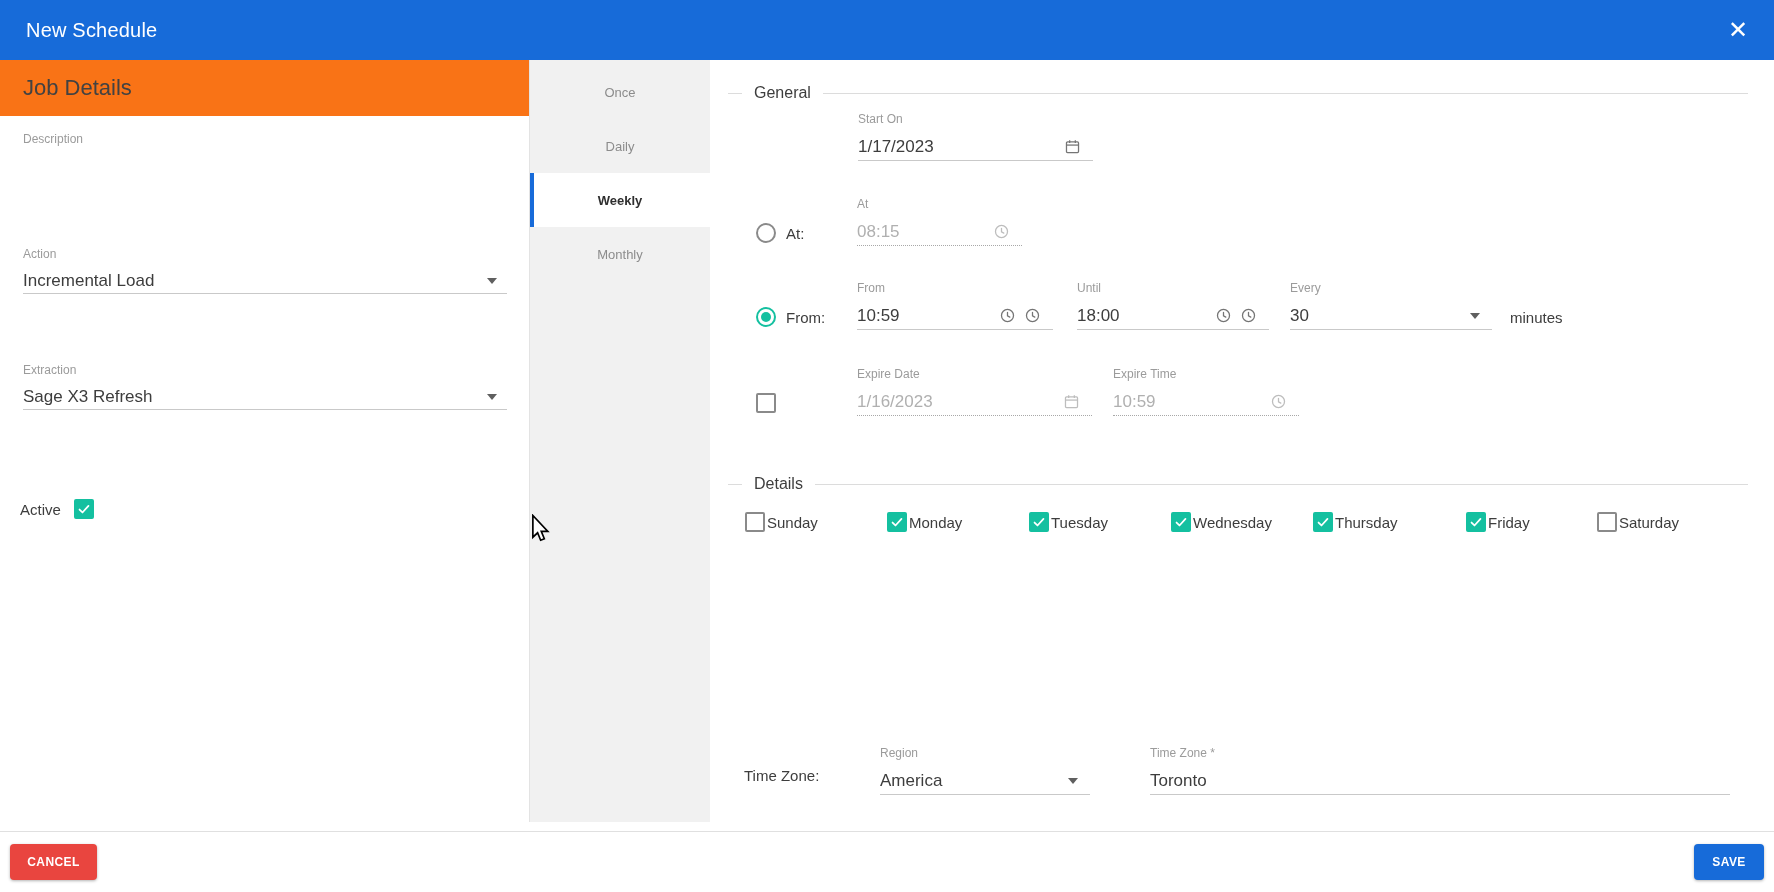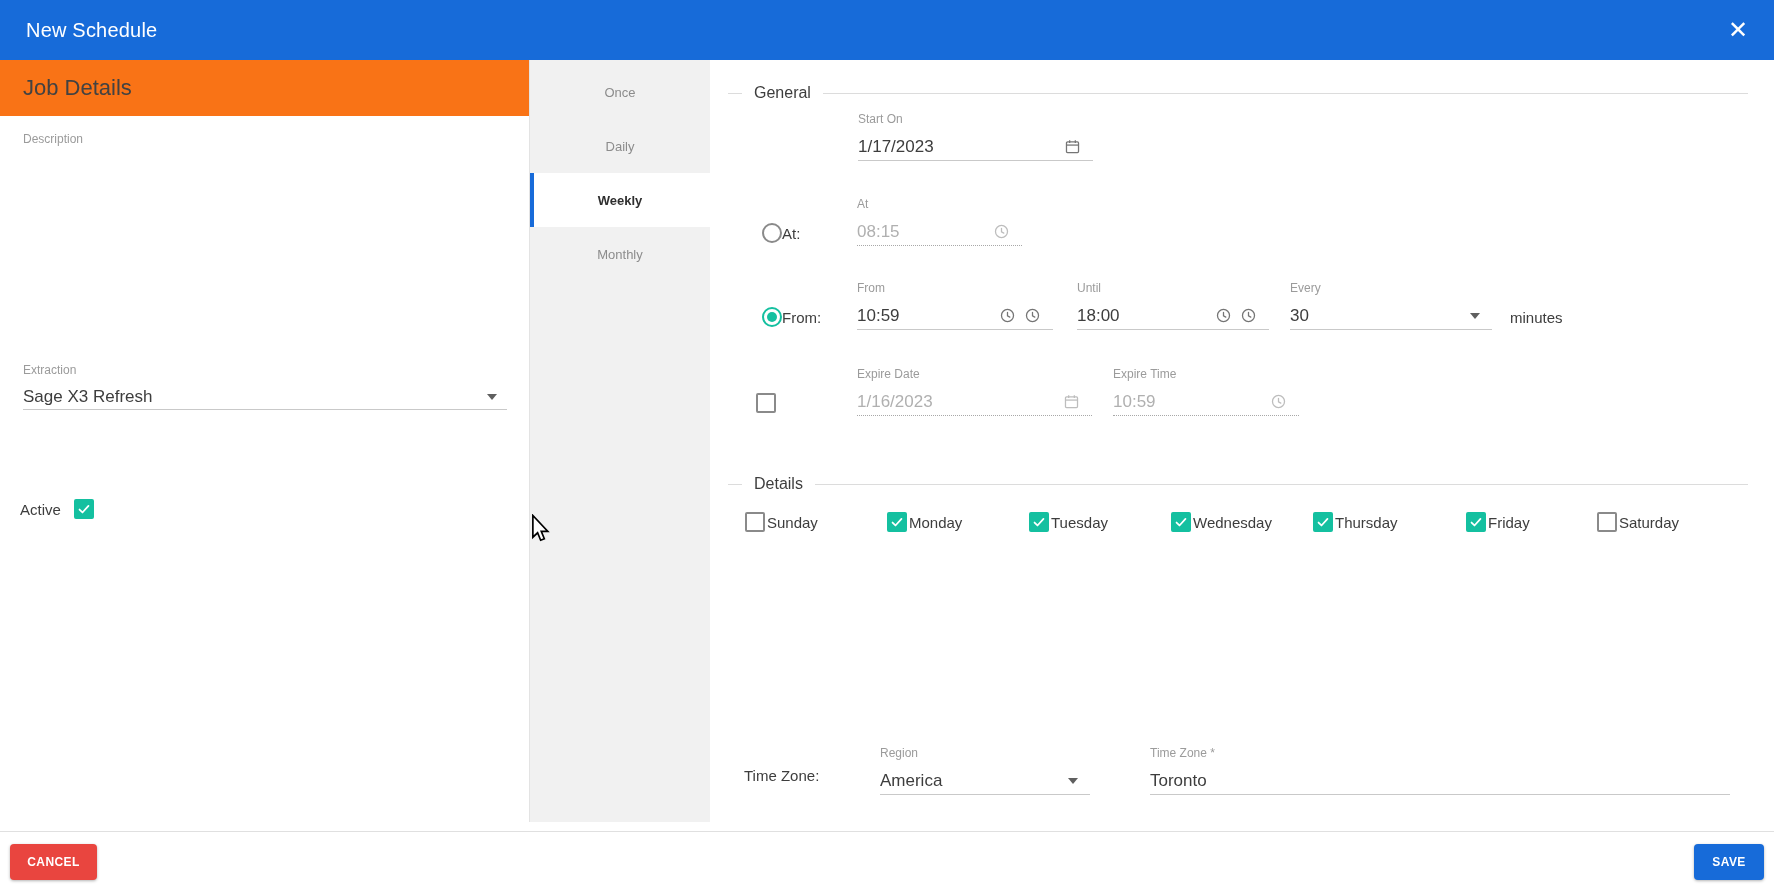--- a/index.html
+++ b/index.html
@@ -45,21 +45,21 @@
   .legend .ltext{font-size:16px;color:#3d3d3d;white-space:nowrap}
   .legend .lline{flex:1;height:1px;background:#dcdcdc}
 
   .rfield{position:absolute}
   .rfield .fvalue{height:28px;padding-right:12px}
   .ficon{display:flex;margin-left:8px;color:#757575;flex:none}
   .rfield.disabled .ftext{color:#b0b0b0}
   .rfield.disabled .fvalue{border-bottom:1px dotted #a8a8a8}
   .rfield.disabled .ficon{color:#bdbdbd}
 
-  .radio-row{position:absolute;left:52px;display:flex;align-items:center;height:20px}
+  .radio-row{position:absolute;left:46px;display:flex;align-items:center;gap:10px;height:20px}
   .radio-row .rlabel{font-size:15px;color:#3d3d3d}
   .static-label{position:absolute;font-size:15px;color:#3d3d3d;white-space:nowrap}
 
   .chevron{width:0;height:0;border-left:5.5px solid transparent;border-right:5.5px solid transparent;border-top:6px solid #5f5f5f;margin-left:8px;flex:none}
 
   .days{position:absolute;top:451px;left:0;right:0;height:24px}
   .day-item{position:absolute;top:0;display:flex;align-items:center;gap:2px;height:22px}
   .day-label{font-size:15px;color:#3d3d3d;white-space:nowrap}
 
   
@@ -83,20 +83,27 @@
 
   <div class="body">
 
     <div class="left-panel">
       <div class="panel-title">Job Details</div>
 
       <div class="lfield" style="top:72px">
         <div class="flabel">Description</div>
       </div>
 
+      <div class="lfield" style="top:187px">
+        <div class="flabel">Action</div>
+        <div class="fvalue">
+          <span class="ftext">Incremental Load</span>
+          <span class="chevron"></span>
+        </div>
+      </div>
 
       <div class="lfield" style="top:303px">
         <div class="flabel">Extraction</div>
         <div class="fvalue">
           <span class="ftext">Sage X3 Refresh</span>
           <span class="chevron"></span>
         </div>
       </div>
 
       <div class="active-row">

